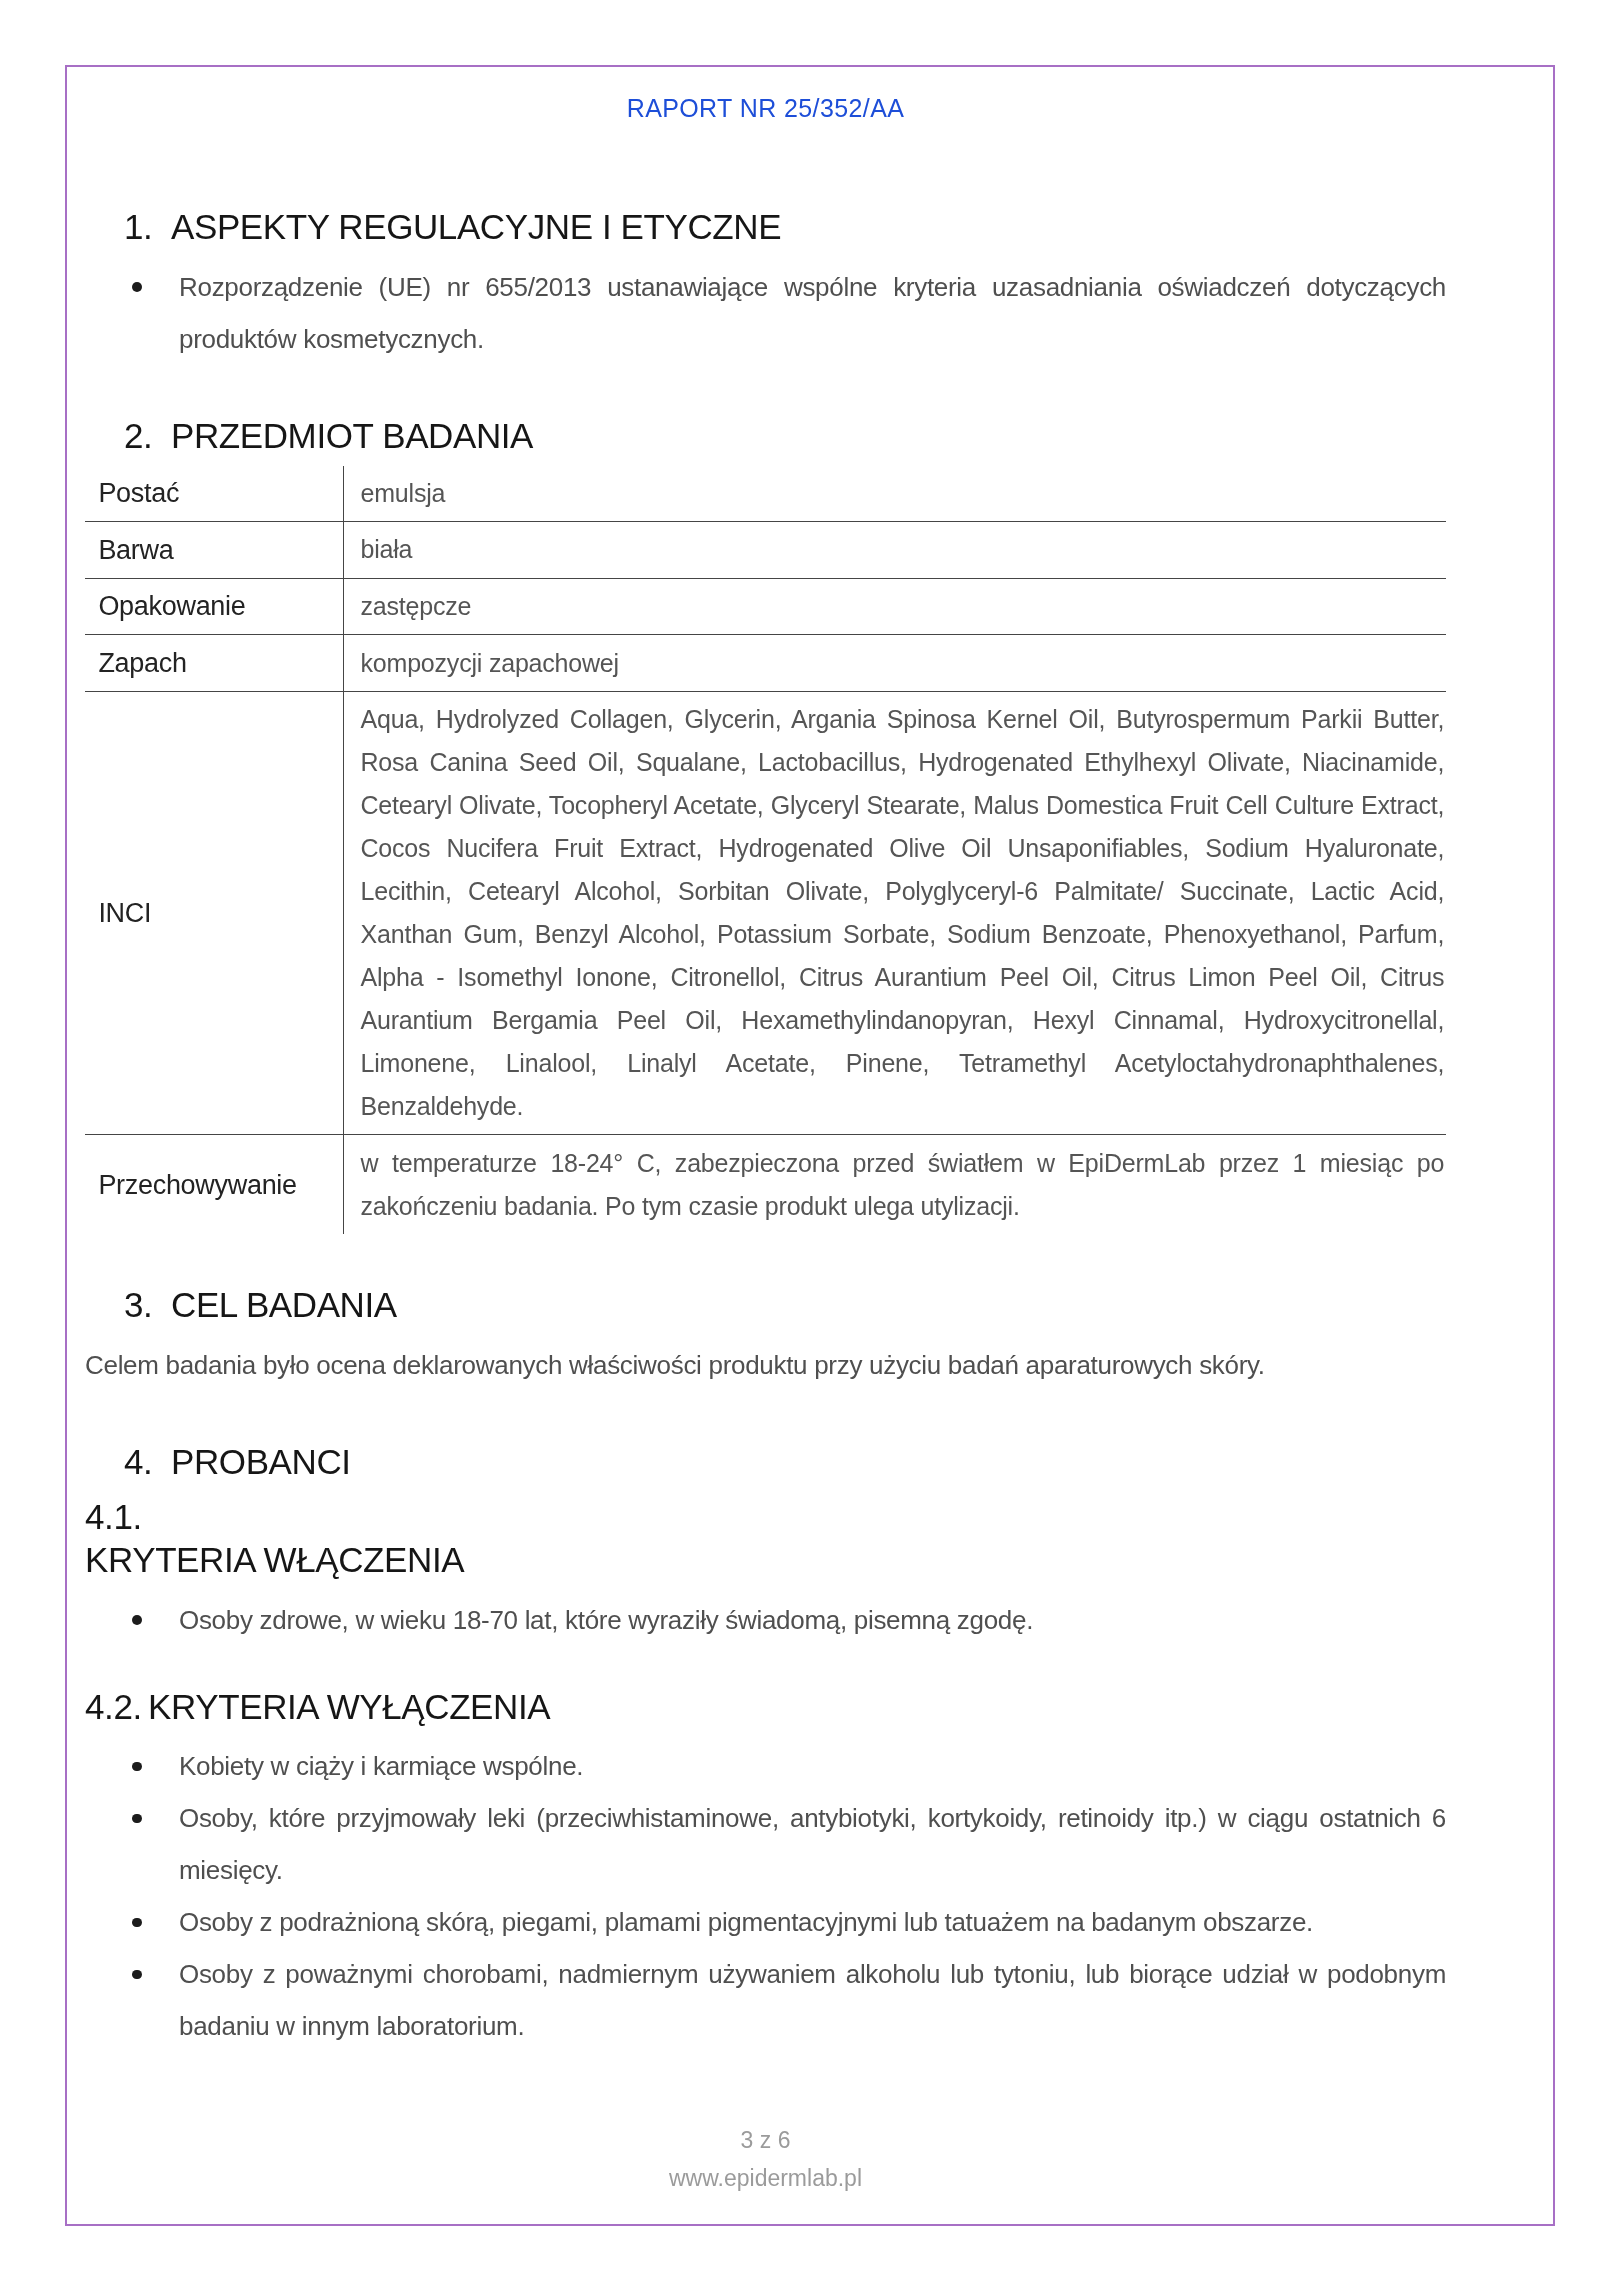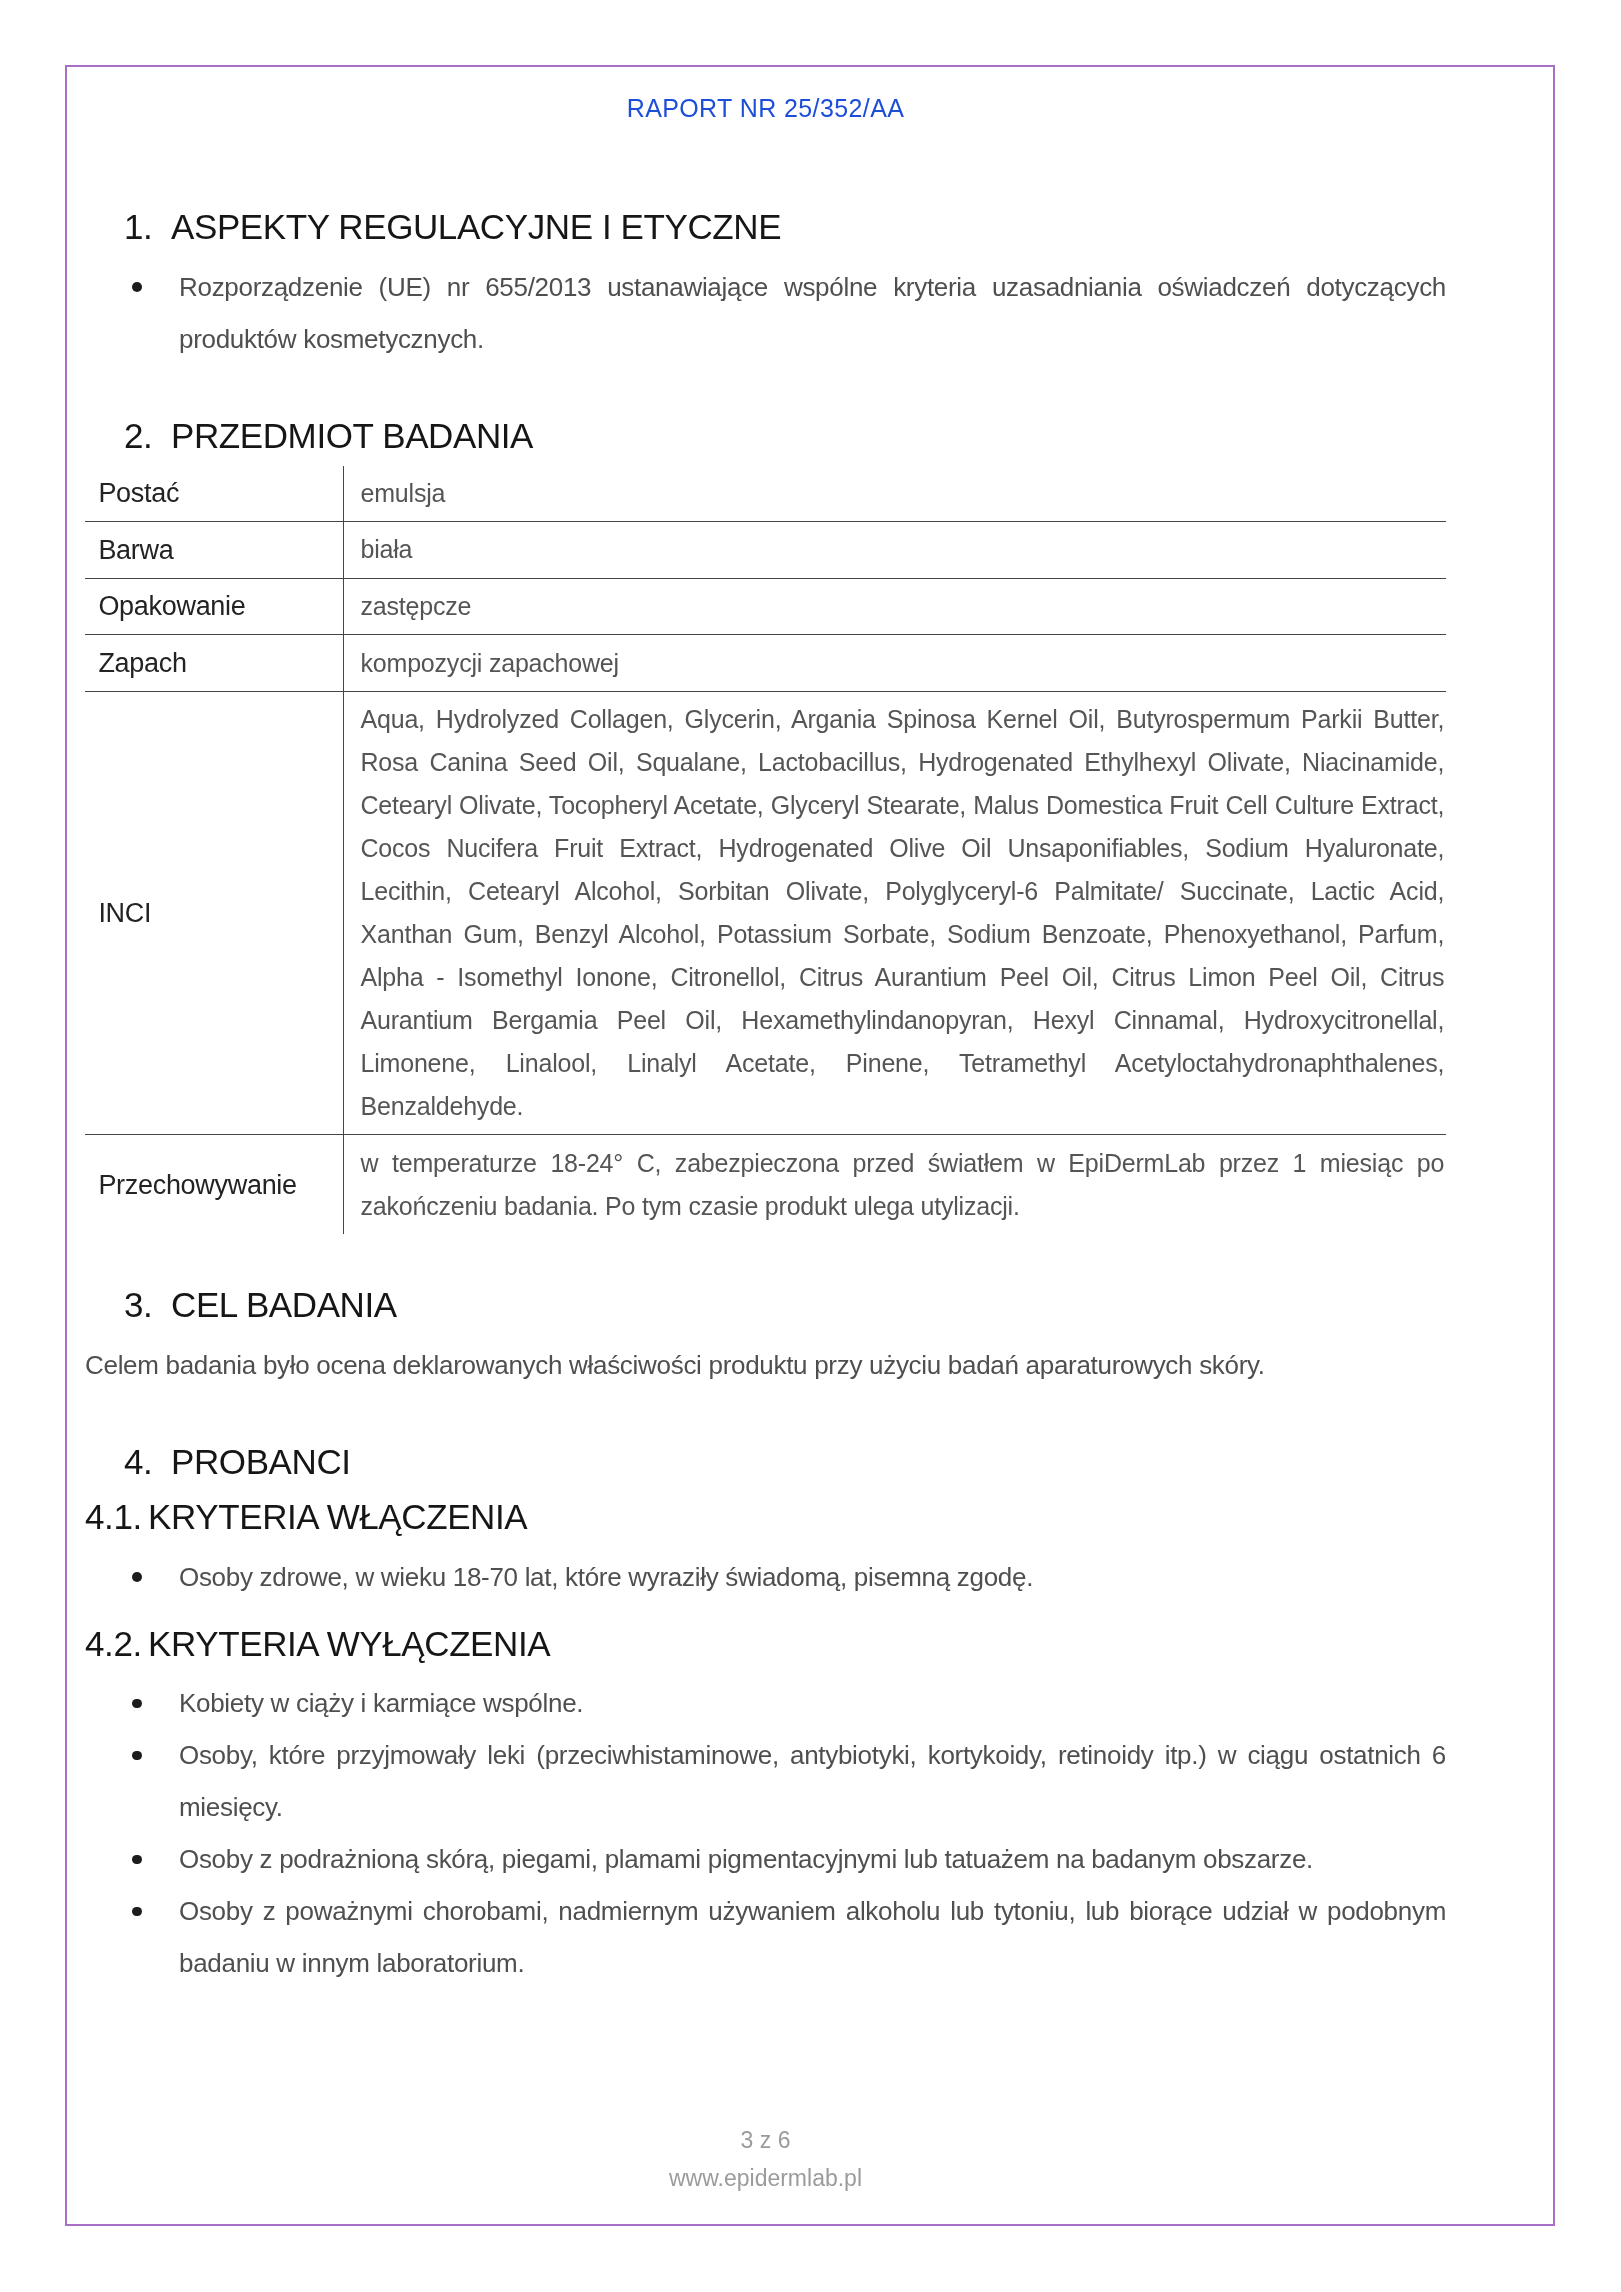--- a/index.html
+++ b/index.html
@@ -32,22 +32,22 @@
   .sub-heading{
     display:flex; align-items:baseline;
     font-size:35px; line-height:43px; color:var(--heading); letter-spacing:-0.4px;
   }
   .sub-heading .num{ margin-right:6.3px; flex:0 0 auto; }
 
   .m-s1{ margin-top:81px; }
   .m-s2{ margin-top:49px; }
   .m-s3{ margin-top:49px; }
   .m-s4{ margin-top:49px; }
-  .m-h41{ margin-top:12.5px; }
-  .m-h42{ margin-top:19px; }
+  .m-h41{ margin-top:12.5px;flex-direction:column; }
+  .m-h42{ margin-top:39px; }
 
   ul.bullets{ list-style:none; margin-top:12.5px; font-size:26px; line-height:52px;
     color:var(--body); letter-spacing:-0.3px; }
   ul.bullets li{ position:relative; padding-left:94px; text-align:justify; }
   ul.bullets .dot{
     position:absolute; left:47px; top:21.5px; width:9.9px; height:9.9px;
     border-radius:50%; background:#1c1c1c;
   }
 
   table.spec-table{

